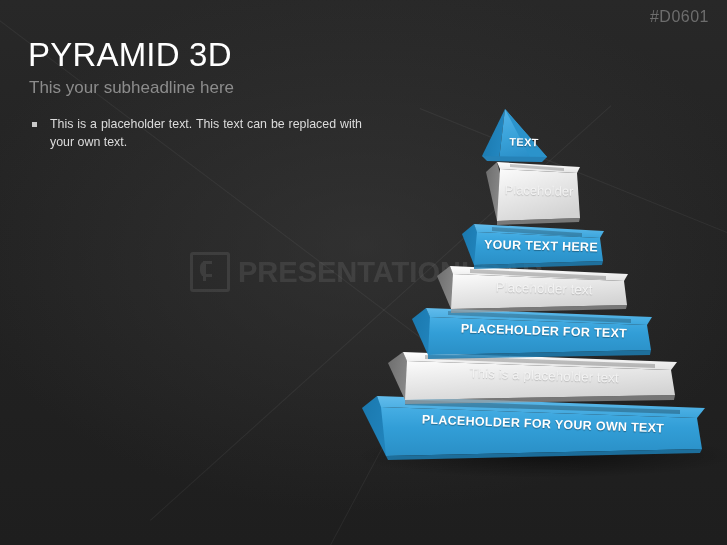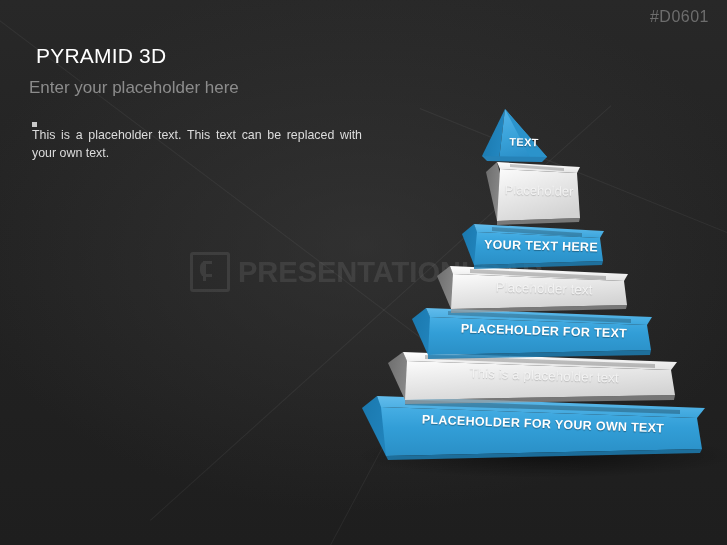--- a/index.html
+++ b/index.html
@@ -83,46 +83,45 @@
     right: 18px;
     top: 8px;
     font-size: 16px;
     color: #6d6d6d;
     letter-spacing: 0.5px;
   }
   .title {
     position: absolute;
     left: 28px;
     top: 36px;
-    font-size: 21px;
+    font-size: 33px;
     color: #ffffff;
     letter-spacing: 0.2px;
     font-weight: normal;
-    margin: 8px;
+    margin: 0;
   }
   .subtitle {
     position: absolute;
     left: 29px;
     top: 78px;
     font-size: 17px;
     color: #8c8c8c;
     font-weight: normal;
     margin: 0;
   }
   
   .bullets {
     position: absolute;
     left: 32px;
     top: 116px;
     width: 330px;
   }
   .bullet-row {
     display: flex;
     margin-bottom: 14px;
-    flex-direction: column;
   }
   .bullet-marker {
     flex: none;
     width: 18px;
     padding-top: 6px;
   }
   .bullet-marker i {
     display: block;
     width: 5px;
     height: 5px;
@@ -177,21 +176,21 @@
   <div class="bg-diag" style="left:420px; top:108px; width:340px; transform:rotate(22deg);"></div>
   <div class="bg-diag" style="left:330px; top:545px; width:330px; transform:rotate(-62deg);"></div>
 
   <div class="watermark">
     <div class="wm-mark"></div>
     <div class="wm-text">PRESENTATIONLOAD</div>
   </div>
 
   <div class="doc-id">#D0601</div>
   <h1 class="title">PYRAMID 3D</h1>
-  <h2 class="subtitle">Enter your placeholder here</h2>
+  <h2 class="subtitle">This your subheadline here</h2>
 
   <div class="bullets">
     <div class="bullet-row">
       <span class="bullet-marker">
           <i></i>
         </span>
       <span class="bullet-text">This is a placeholder text. This text can be replaced with your own text.</span>
     </div>
   </div>
 

